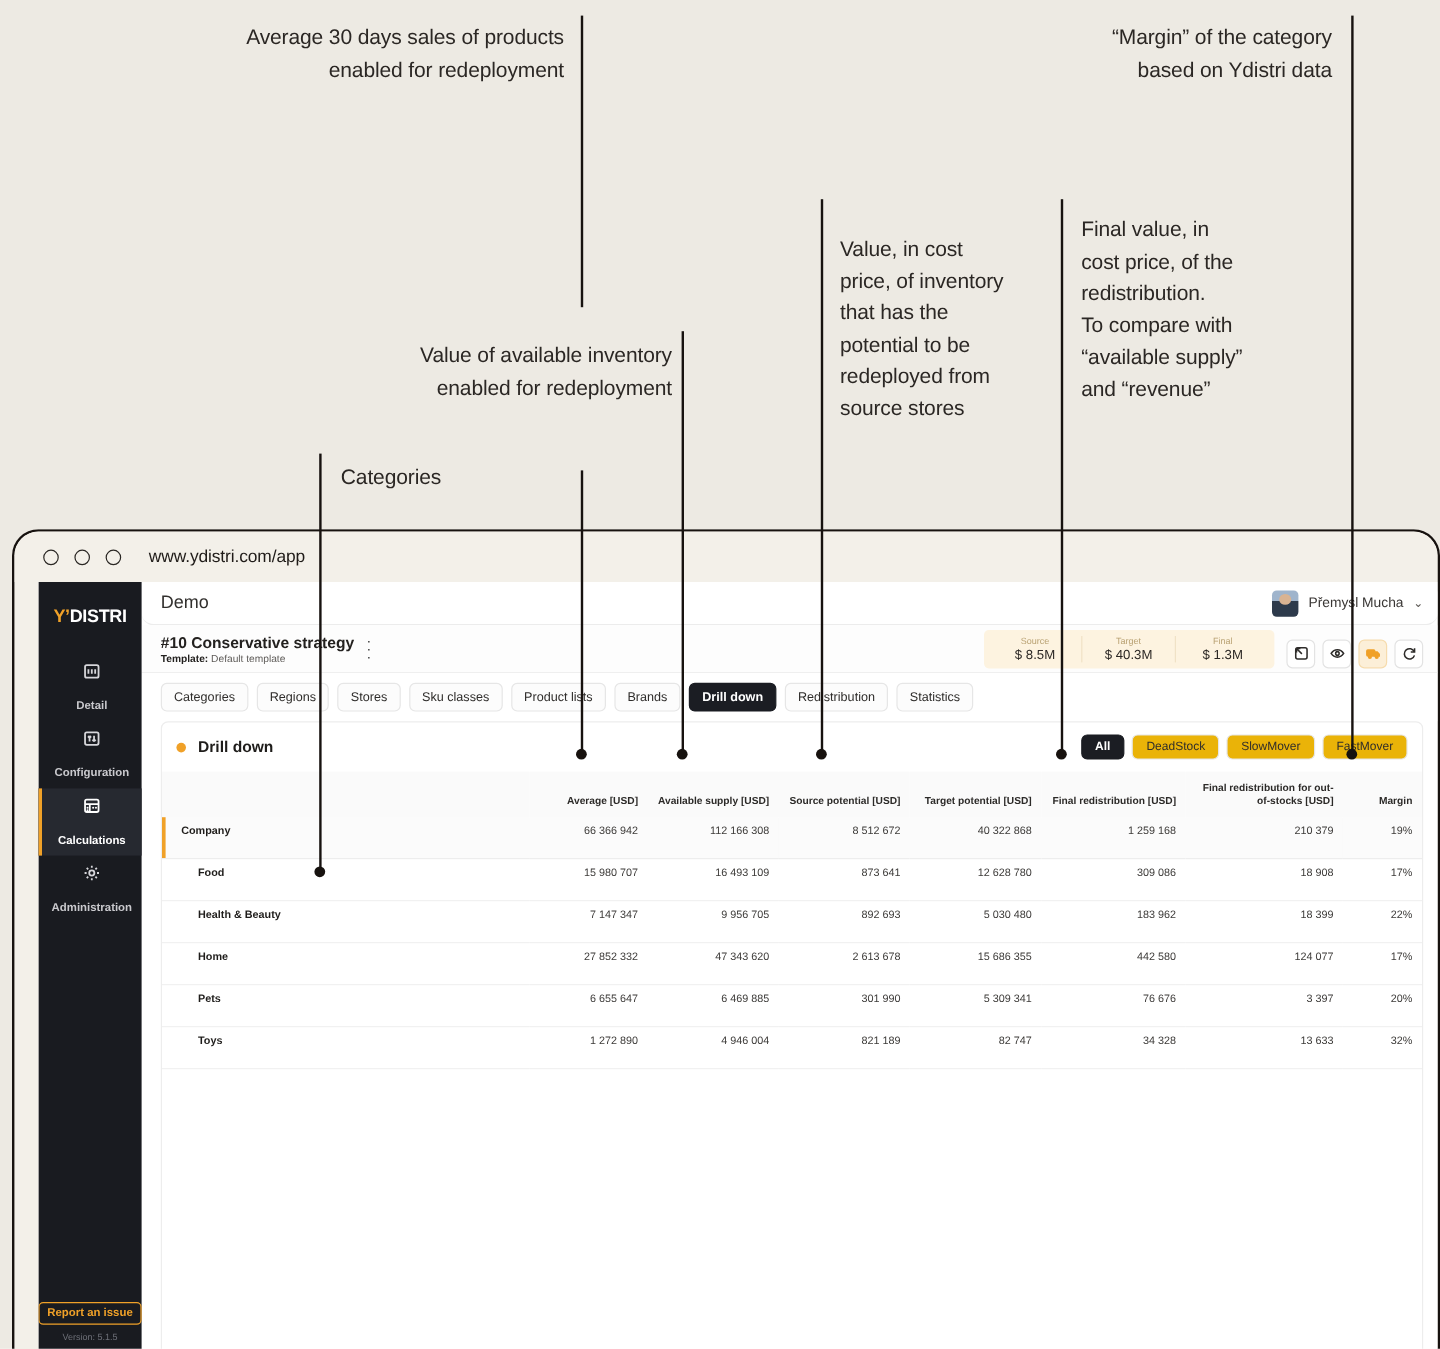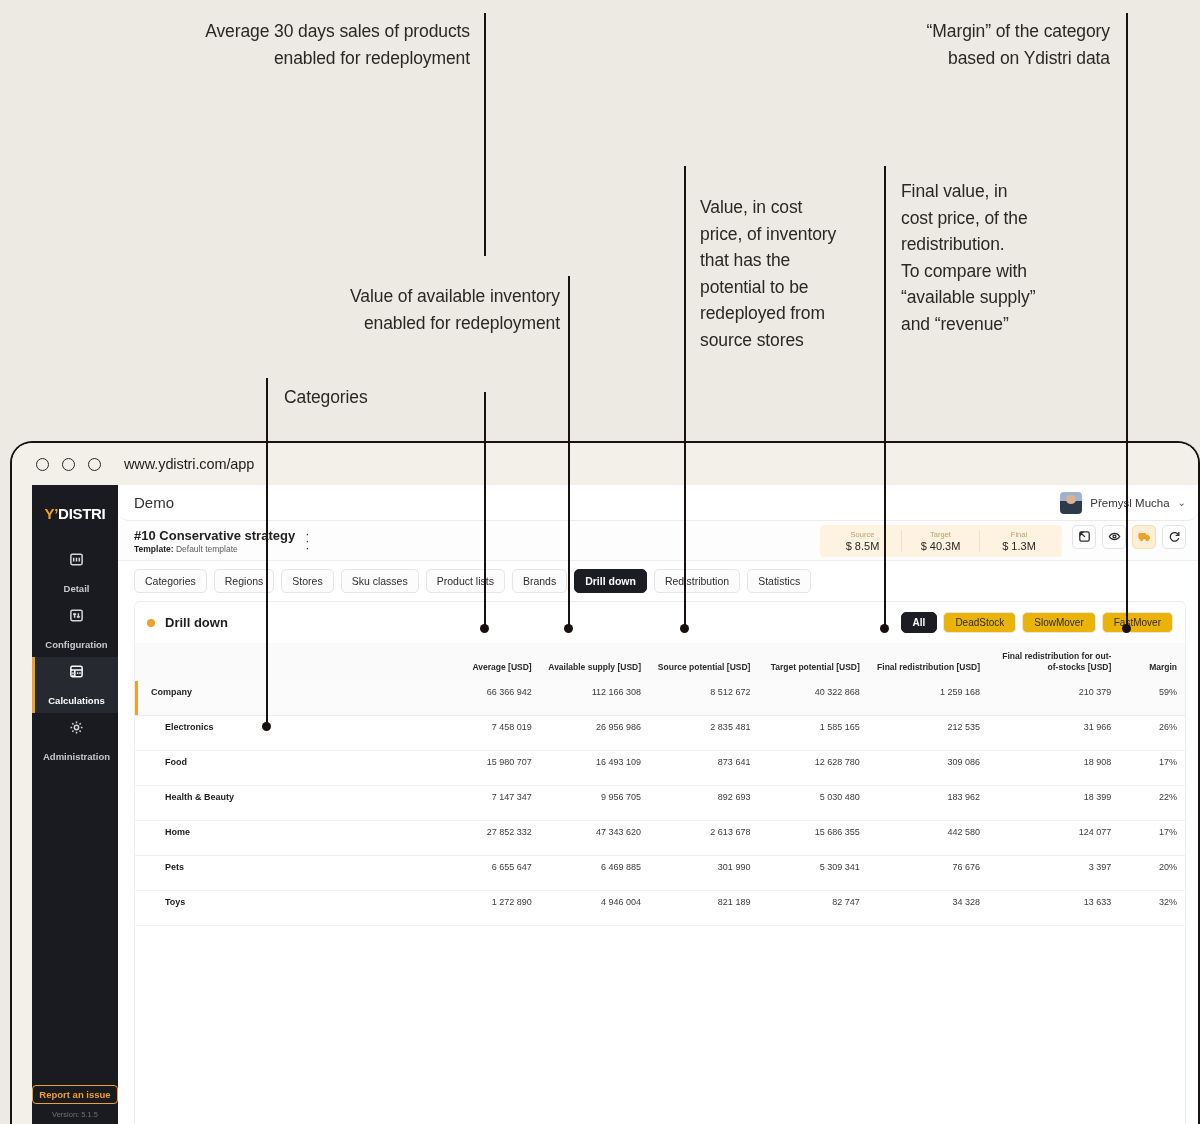--- a/index.html
+++ b/index.html
@@ -182,21 +182,21 @@
   .strategy-left { display:flex; align-items:center; gap:10px; }
   .strategy-title { font-size: 13px; font-weight: bold; color: #23211f; }
   .strategy-sub { font-size: 8.5px; color: #5e5b58; margin-top:1px; }
   .strategy-sub b { color: #23211f; }
   .kebab { font-size: 13px; color:#444; line-height:0.55; letter-spacing:0; }
   .kebab span{ display:block; }
 
   .summary {
     margin-left: auto;
     display: flex;
-    align-items: flex-start;
+    align-items: flex-end;
     gap: 0;
   }
   .sum-card {
     background: #fdf3e0;
     display: flex;
     align-items: center;
     height: 32px;
     padding: 0 4px;
     border-radius: 4px;
   }
@@ -486,31 +486,21 @@
             </thead>
             <tbody>
               <tr class="total">
                 <td class="name-col">Company</td>
                 <td>66 366 942</td>
                 <td>112 166 308</td>
                 <td>8 512 672</td>
                 <td>40 322 868</td>
                 <td>1 259 168</td>
                 <td>210 379</td>
-                <td>59%</td>
-              </tr>
-              <tr>
-                <td class="name-col">Electronics</td>
-                <td>7 458 019</td>
-                <td>26 956 986</td>
-                <td>2 835 481</td>
-                <td>1 585 165</td>
-                <td>212 535</td>
-                <td>31 966</td>
-                <td>26%</td>
+                <td>19%</td>
               </tr>
               <tr>
                 <td class="name-col">Food</td>
                 <td>15 980 707</td>
                 <td>16 493 109</td>
                 <td>873 641</td>
                 <td>12 628 780</td>
                 <td>309 086</td>
                 <td>18 908</td>
                 <td>17%</td>

